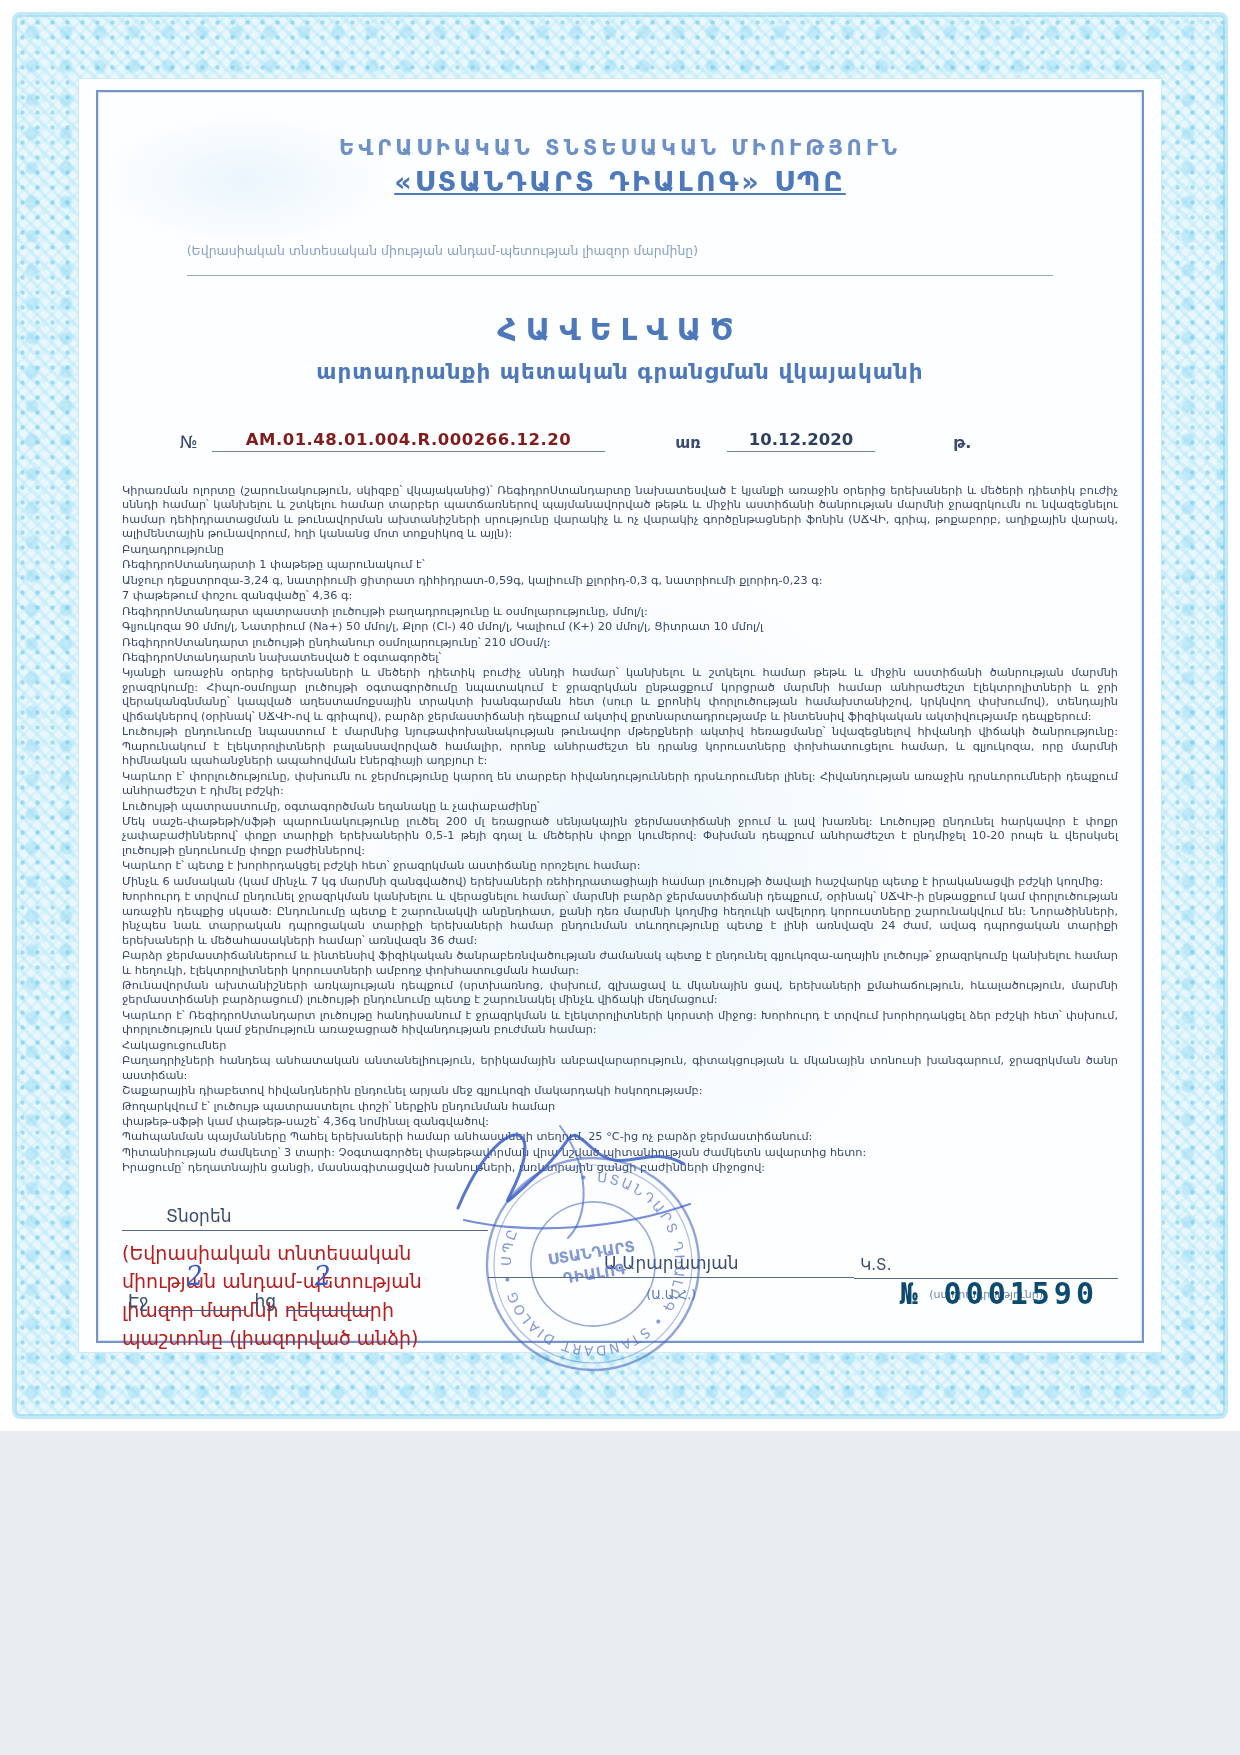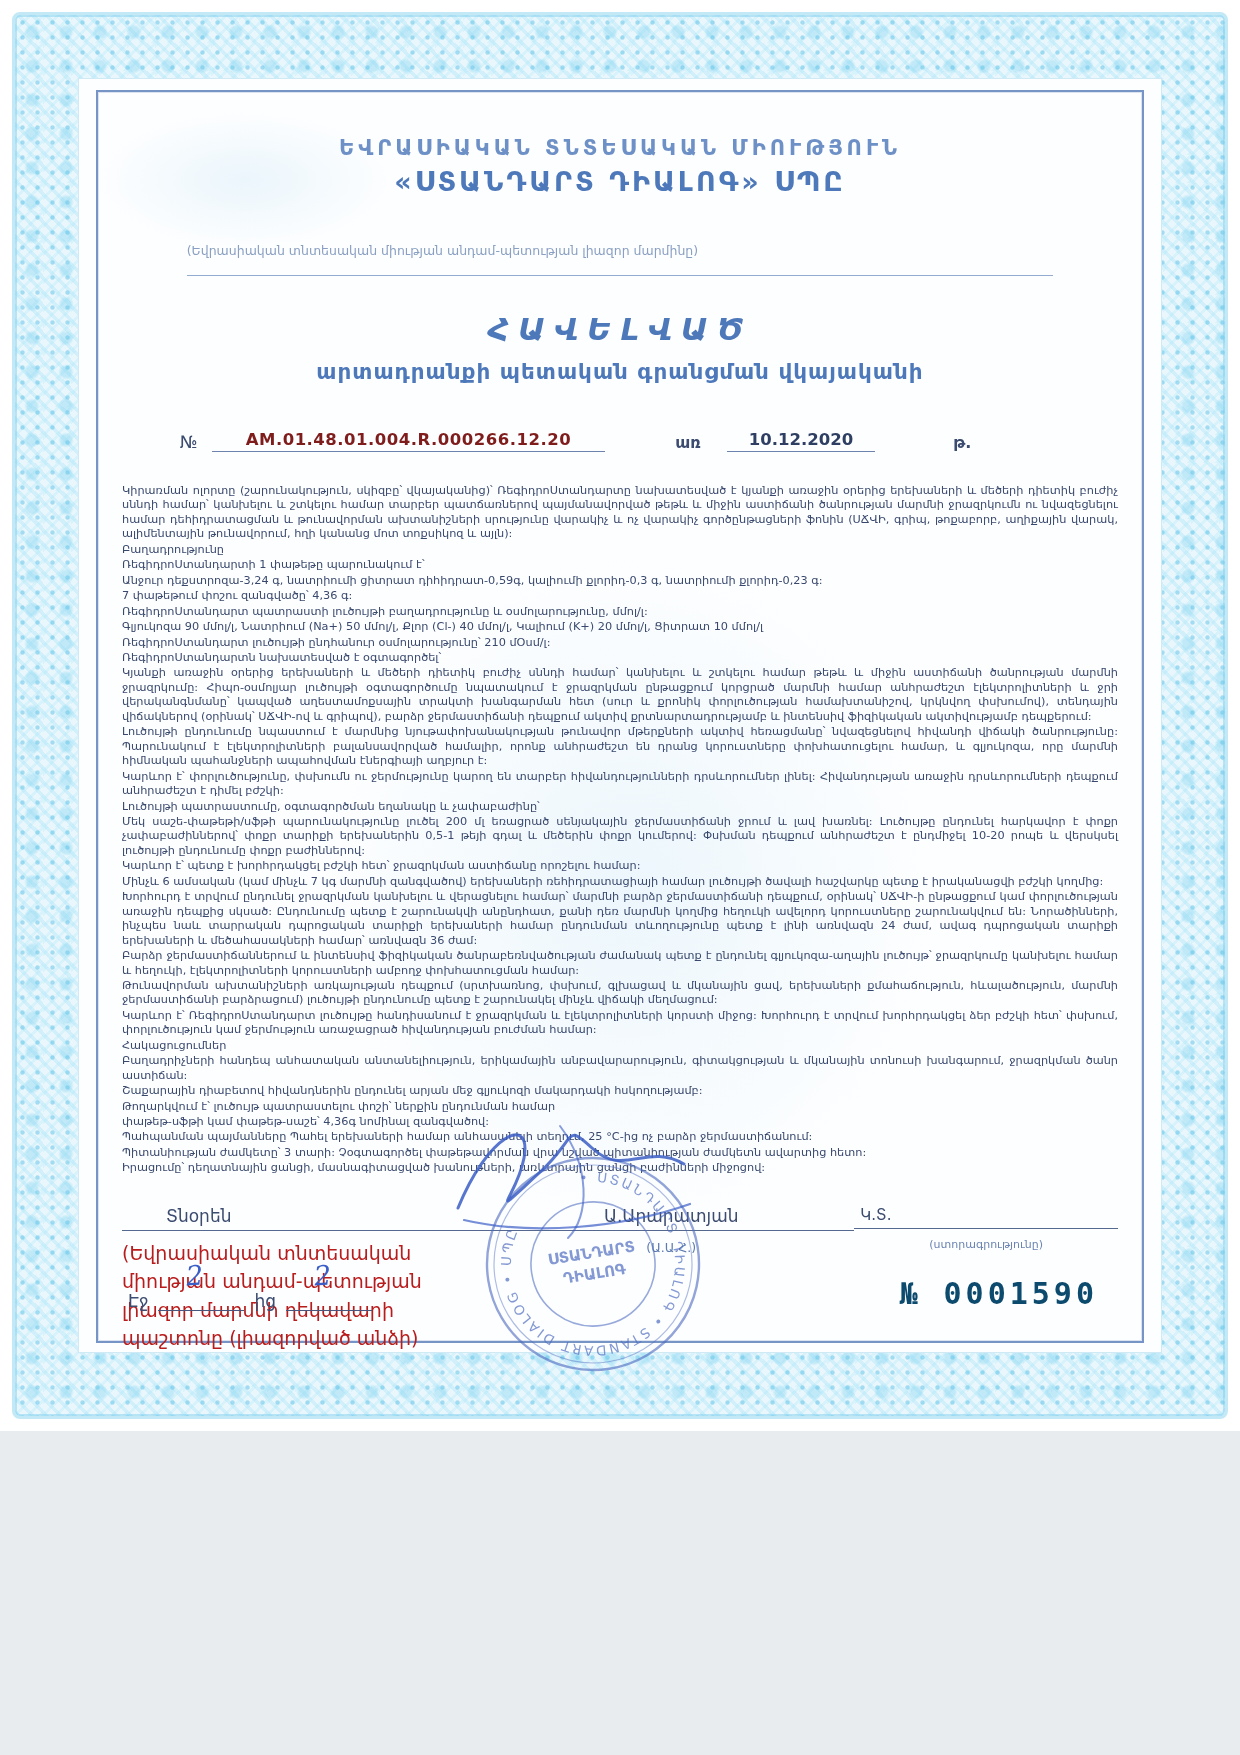--- a/index.html
+++ b/index.html
@@ -41,30 +41,30 @@
     pointer-events:none;
   }
   
   .content{position:absolute;left:122px;top:98px;right:122px;bottom:98px;}
   .org-line1{
     margin-top:38px;text-align:center;font-size:21px;font-weight:bold;
     letter-spacing:4px;color:#6d90c6;
   }
   .org-line2{
     margin-top:6px;text-align:center;font-size:27px;font-weight:bold;
-    letter-spacing:3px;color:#4d78b9;
+    letter-spacing:3px;color:#4d78b9;text-decoration:underline;
   }
   .caption-wrap{
     width:87%;margin:46px auto 0;text-align:left;
     border-bottom:1.5px solid #93abce;padding-bottom:17px;
     font-size:12.5px;color:#8aa0c2;
   }
   .doc-title{
     margin-top:36px;text-align:center;font-size:30px;font-weight:bold;
-    letter-spacing:9px;color:#4d78b9;font-style:italic;
+    letter-spacing:9px;color:#4d78b9;
   }
   .doc-subtitle{
     margin-top:12px;text-align:center;font-size:21.5px;font-weight:bold;
     letter-spacing:1px;color:#4d78b9;
   }
   .number-row{
     margin-top:46px;display:flex;align-items:flex-end;
     font-size:15px;color:#3c4c70;padding:0 58px;
   }
   .no-label{font-size:17px;}
@@ -80,21 +80,21 @@
   }
   .year-label{margin-left:78px;font-weight:bold;font-size:16px;}
   
   .body-text{
     margin-top:32px;font-size:11.3px;line-height:1.28;
     text-align:justify;color:#39496e;
   }
   .body-text p{margin:0 0 1px 0;}
   
   .sig-row{
-    position:relative;margin-top:30px;display:flex;align-items:flex-start;
+    position:relative;margin-top:30px;display:flex;align-items:center;
   }
   .sig-col{flex:1;}
   .sig-col.center{flex:.72;}
   .sig-label-line{border-bottom:1.5px solid #55688f;padding-bottom:4px;}
   .director-label{font-size:17px;padding-left:44px;color:#3c4c70;}
   .seal-label{font-size:15px;color:#3c4c70;padding-left:6px;}
   .signer-name{font-size:17px;text-align:center;color:#3c4c70;}
   .sig-caption{margin-top:8px;font-size:19px;line-height:1.5;color:#b91c1c;}
   .sig-caption.center-cap{font-size:11px;text-align:center;color:#6b84b2;}
   .sig-caption.right-cap{font-size:12.5px;text-align:center;color:#5d7bb0;}

